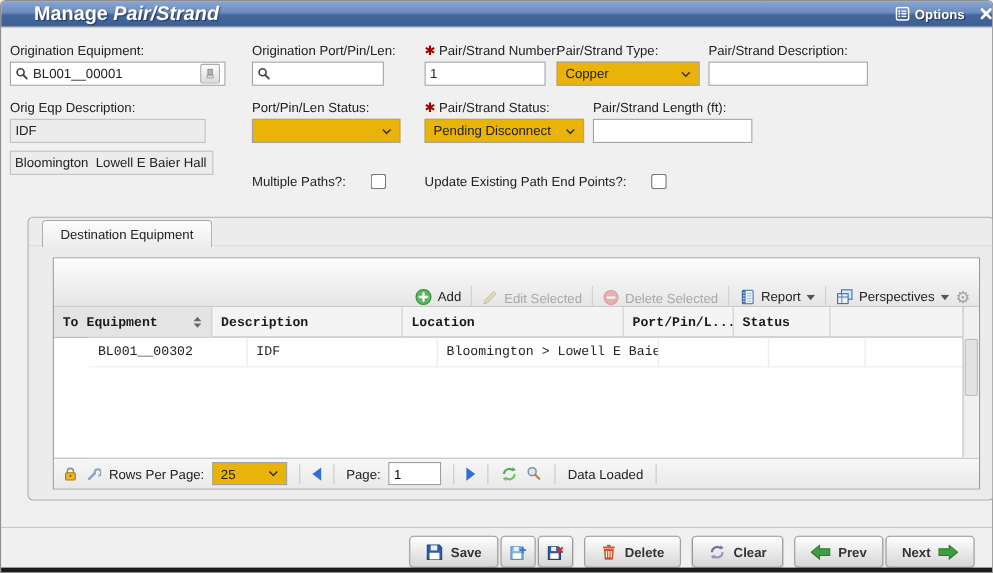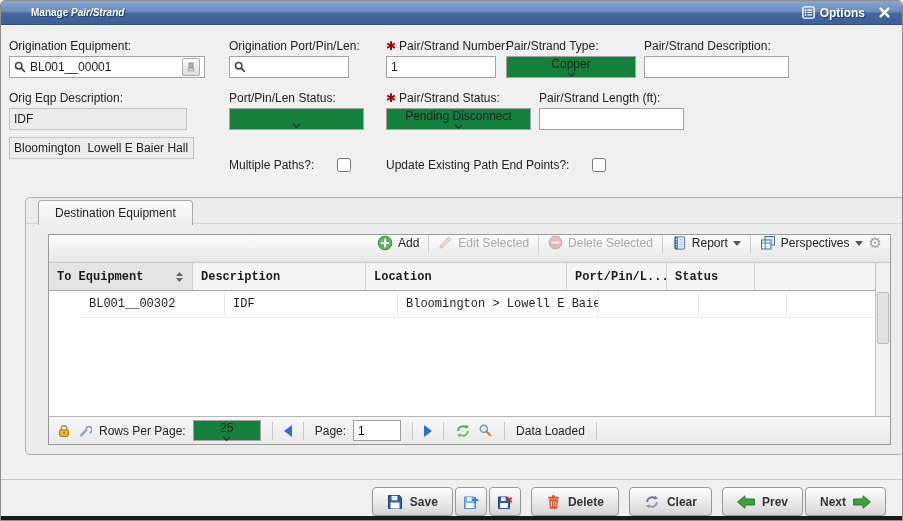--- a/index.html
+++ b/index.html
@@ -7,57 +7,57 @@
   body { font-family: "Liberation Sans", "DejaVu Sans", sans-serif; font-size: 12px; color: #222; background: #f0f0f0; }
 
   .window { position: relative; width: 903px; height: 521px; background: #f0f0f0;
             border: 1px solid #8f8f8f; border-radius: 5px 5px 0 0; overflow: hidden; }
 
   
   .titlebar { position: absolute; left: 0; top: 0; right: 0; height: 24px;
               background: linear-gradient(#8aa5d0 0%, #6b8cc0 45%, #44679d 55%, #3d5f96 100%);
               border-bottom: 1px solid #33507c; border-radius: 4px 4px 0 0;
               display: flex; align-items: center; }
-  .titlebar .title { padding-left: 30px; color: #fff; font-weight: bold; font-size: 10px;
+  .titlebar .title { padding-left: 30px; color: #fff; font-weight: bold; font-size: 18px;
                      text-shadow: 1px 1px 1px rgba(0,0,0,.45); }
   .titlebar .title em { font-style: italic; }
-  .titlebar-right { margin-left: auto; display: flex; align-items: center; gap: 14px; padding-right: 12px; }
+  .titlebar-right { margin-left: auto; display: flex; align-items: center; gap: 14px; }
   .options-btn { display: flex; align-items: center; gap: 5px; color: #fff; font-weight: bold;
                  text-shadow: 1px 1px 1px rgba(0,0,0,.45); cursor: pointer; }
   .close-btn { display: flex; align-items: center; cursor: pointer; }
 
   
   .fld { position: absolute; }
   .fld label { display: block; color: #222; margin-bottom: 3px; white-space: nowrap; }
   .req { color: #a00000; font-weight: bold; margin-right: 3px; }
   .tbox { height: 22px; background: #fff; border: 1px solid #a3a3a3; display: flex; align-items: center; padding: 0 4px; }
   .tbox input { border: none; outline: none; background: transparent; flex: 1; min-width: 0;
                 font: inherit; color: #222; height: 18px; }
   .tbox.ro { background: #ececec; border-color: #c2c2c2; }
   .in-btn { width: 18px; height: 18px; margin-left: 2px; background: linear-gradient(#fdfdfd,#dcdcdc);
             border: 1px solid #ababab; border-radius: 2px; display: flex; align-items: center; justify-content: center; cursor: pointer; }
-  .fselect { height: 22px; background: #15803d; border: 1px solid #a3a3a3; display: flex; align-items: center;
-             justify-content: space-between; padding: 0 7px; cursor: pointer; flex-direction: column; }
+  .fselect { height: 22px; background: #eab308; border: 1px solid #a3a3a3; display: flex; align-items: center;
+             justify-content: space-between; padding: 0 7px; cursor: pointer; }
   .checkfld { position: absolute; display: flex; align-items: center; gap: 23px; }
   .checkfld input { width: 14px; height: 14px; }
 
   
   .tab-panel { position: absolute; left: 24px; top: 196px; width: 879px; height: 258px;
                background: #ececec; border: 1px solid #b0b0b0; border-radius: 5px; }
   .tabstrip { position: absolute; left: 0; right: 0; top: 0; height: 26px;
               border-bottom: 1px solid #d6d6d6; border-radius: 5px 5px 0 0; }
   .tab { position: absolute; left: 12px; top: 2px; height: 25px; padding: 0 16px;
          background: linear-gradient(#fbfbfb,#ededed); border: 1px solid #a9a9a9; border-bottom: none;
          border-radius: 4px 4px 0 0; display: flex; align-items: center; cursor: pointer; }
 
   
   .grid { position: absolute; left: 22px; top: 36px; width: 843px; height: 211px;
           border: 1px solid #9a9a9a; background: #fff; display: flex; flex-direction: column; }
-  .grid-toolbar { height: 28px; background: linear-gradient(#fcfcfc,#e6e6e6); border-bottom: 1px solid #c5c5c5;
-                  display: flex; align-items: flex-start; justify-content: flex-end; padding: 0 8px; gap: 6px; }
+  .grid-toolbar { height: 44px; background: linear-gradient(#fcfcfc,#e6e6e6); border-bottom: 1px solid #c5c5c5;
+                  display: flex; align-items: flex-end; justify-content: flex-end; padding: 0 8px; gap: 6px; }
   .tool { display: flex; align-items: center; gap: 5px; cursor: pointer; white-space: nowrap; color: #222; }
   .tool.disabled { color: #a8a8a8; cursor: default; }
   .tsep { width: 1px; height: 18px; background: #cfcfcf; margin: 0 3px; }
   .gear { color: #a0a0a0; font-size: 15px; cursor: pointer; line-height: 1; }
 
   .grid-main { flex: 1; position: relative; display: flex; flex-direction: column; overflow: hidden; font-family: Liberation Mono, monospace; }
   .grid-header { display: flex; height: 28px; background: #f4f4f4; border-bottom: 1px solid #a5a5a5;
                  font-weight: bold; color: #1a1a1a; }
   .hcell { border-right: 1px solid #d0d0d0; padding: 0 8px; display: flex; align-items: center;
            white-space: nowrap; overflow: hidden; cursor: pointer; }

